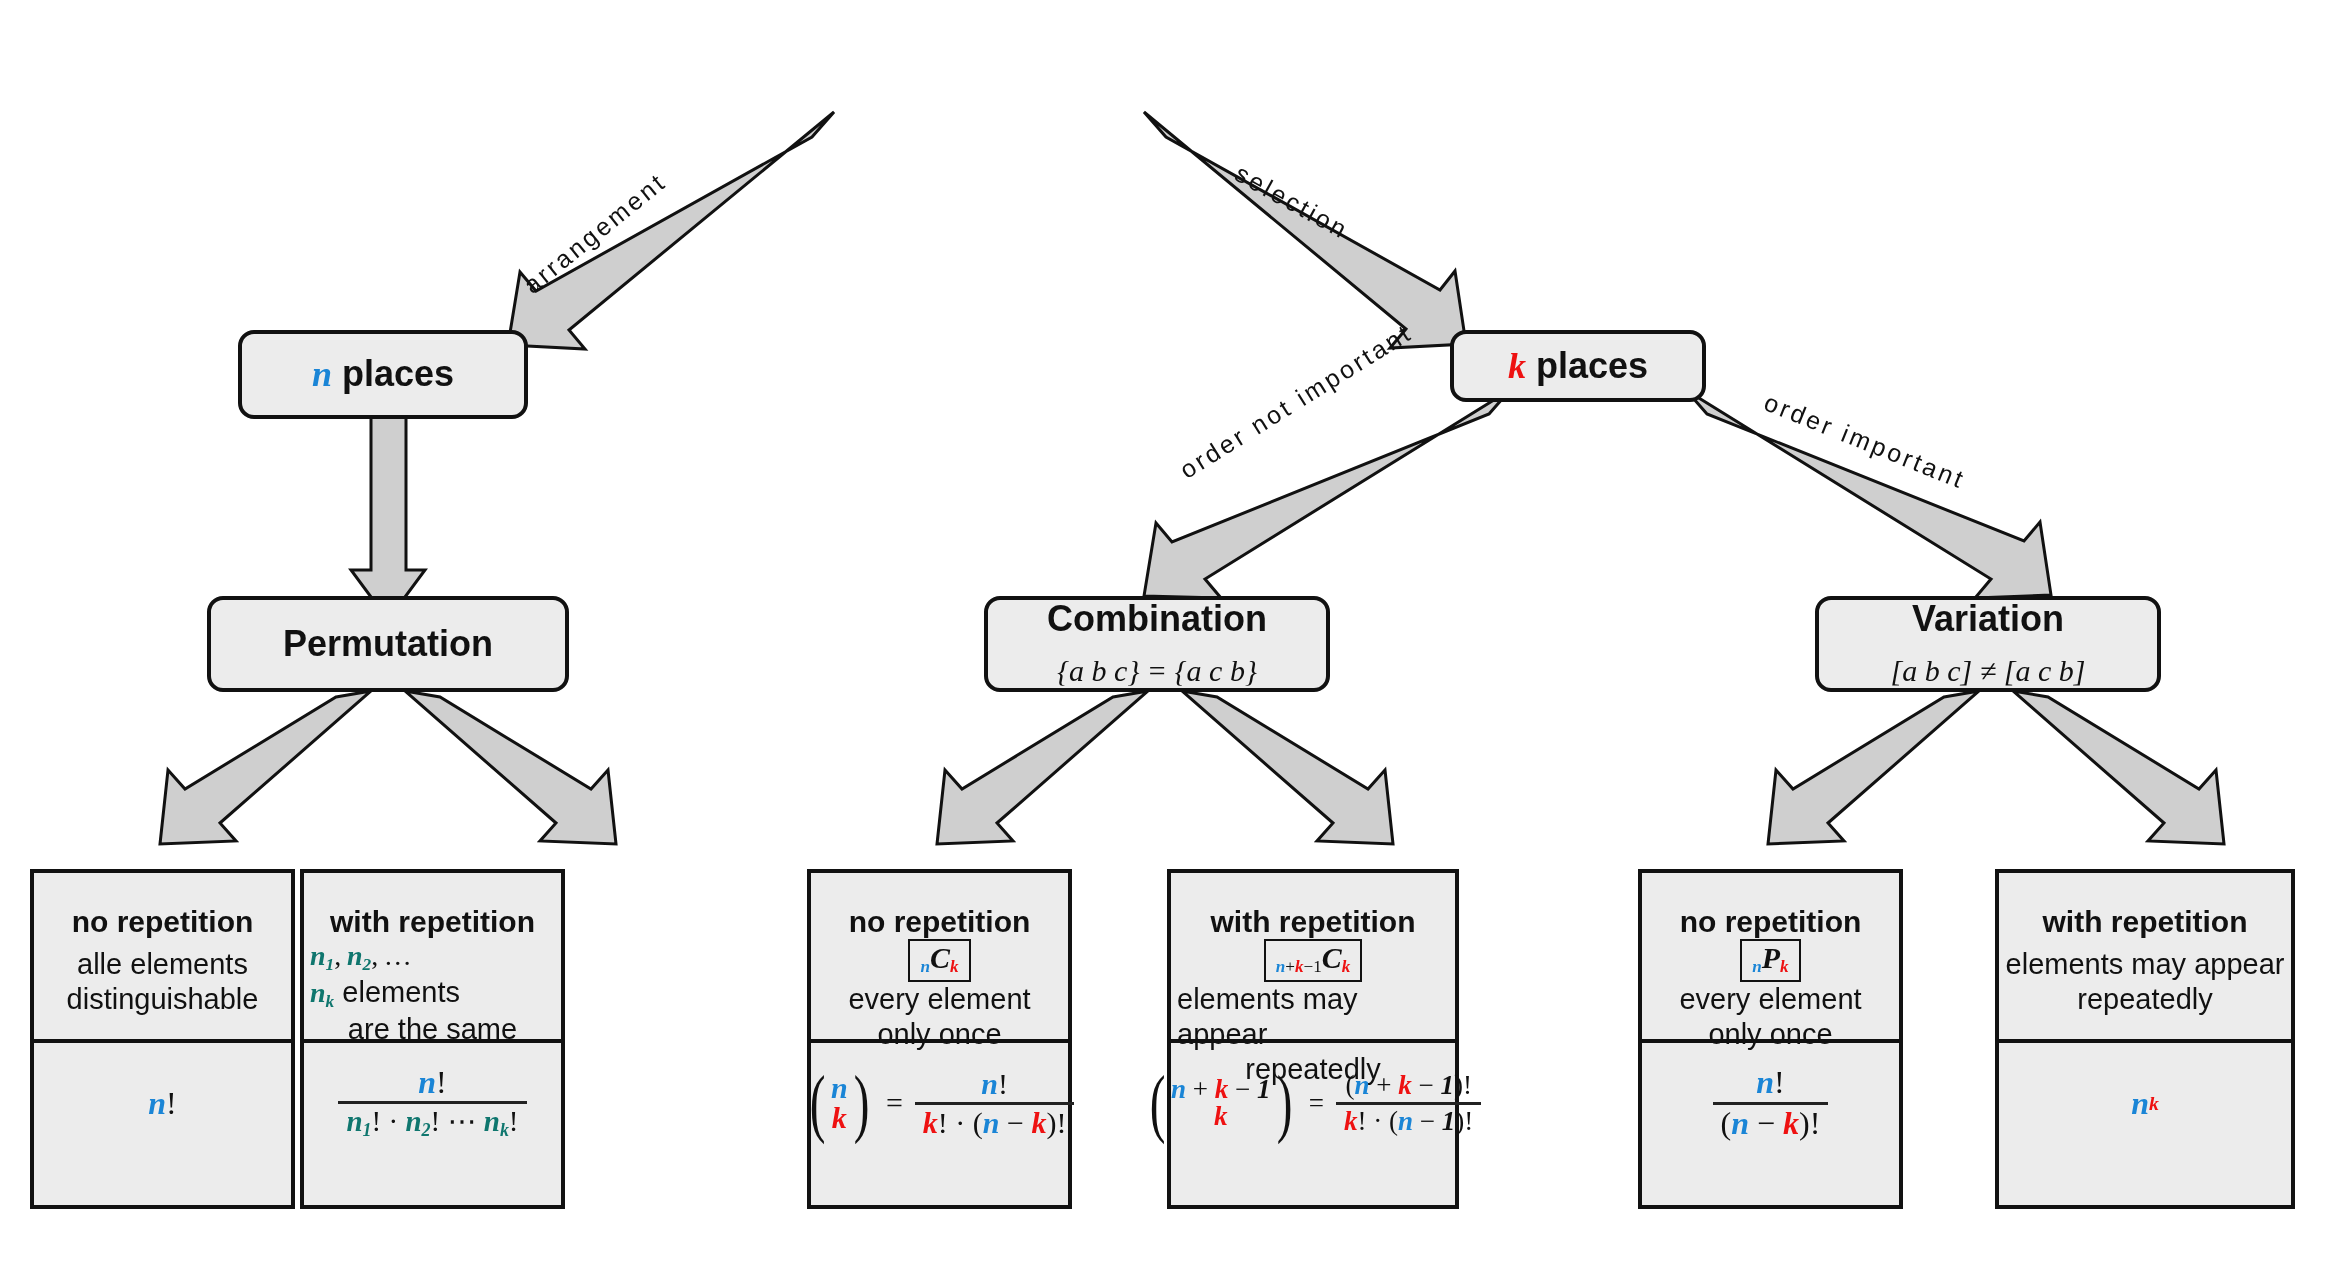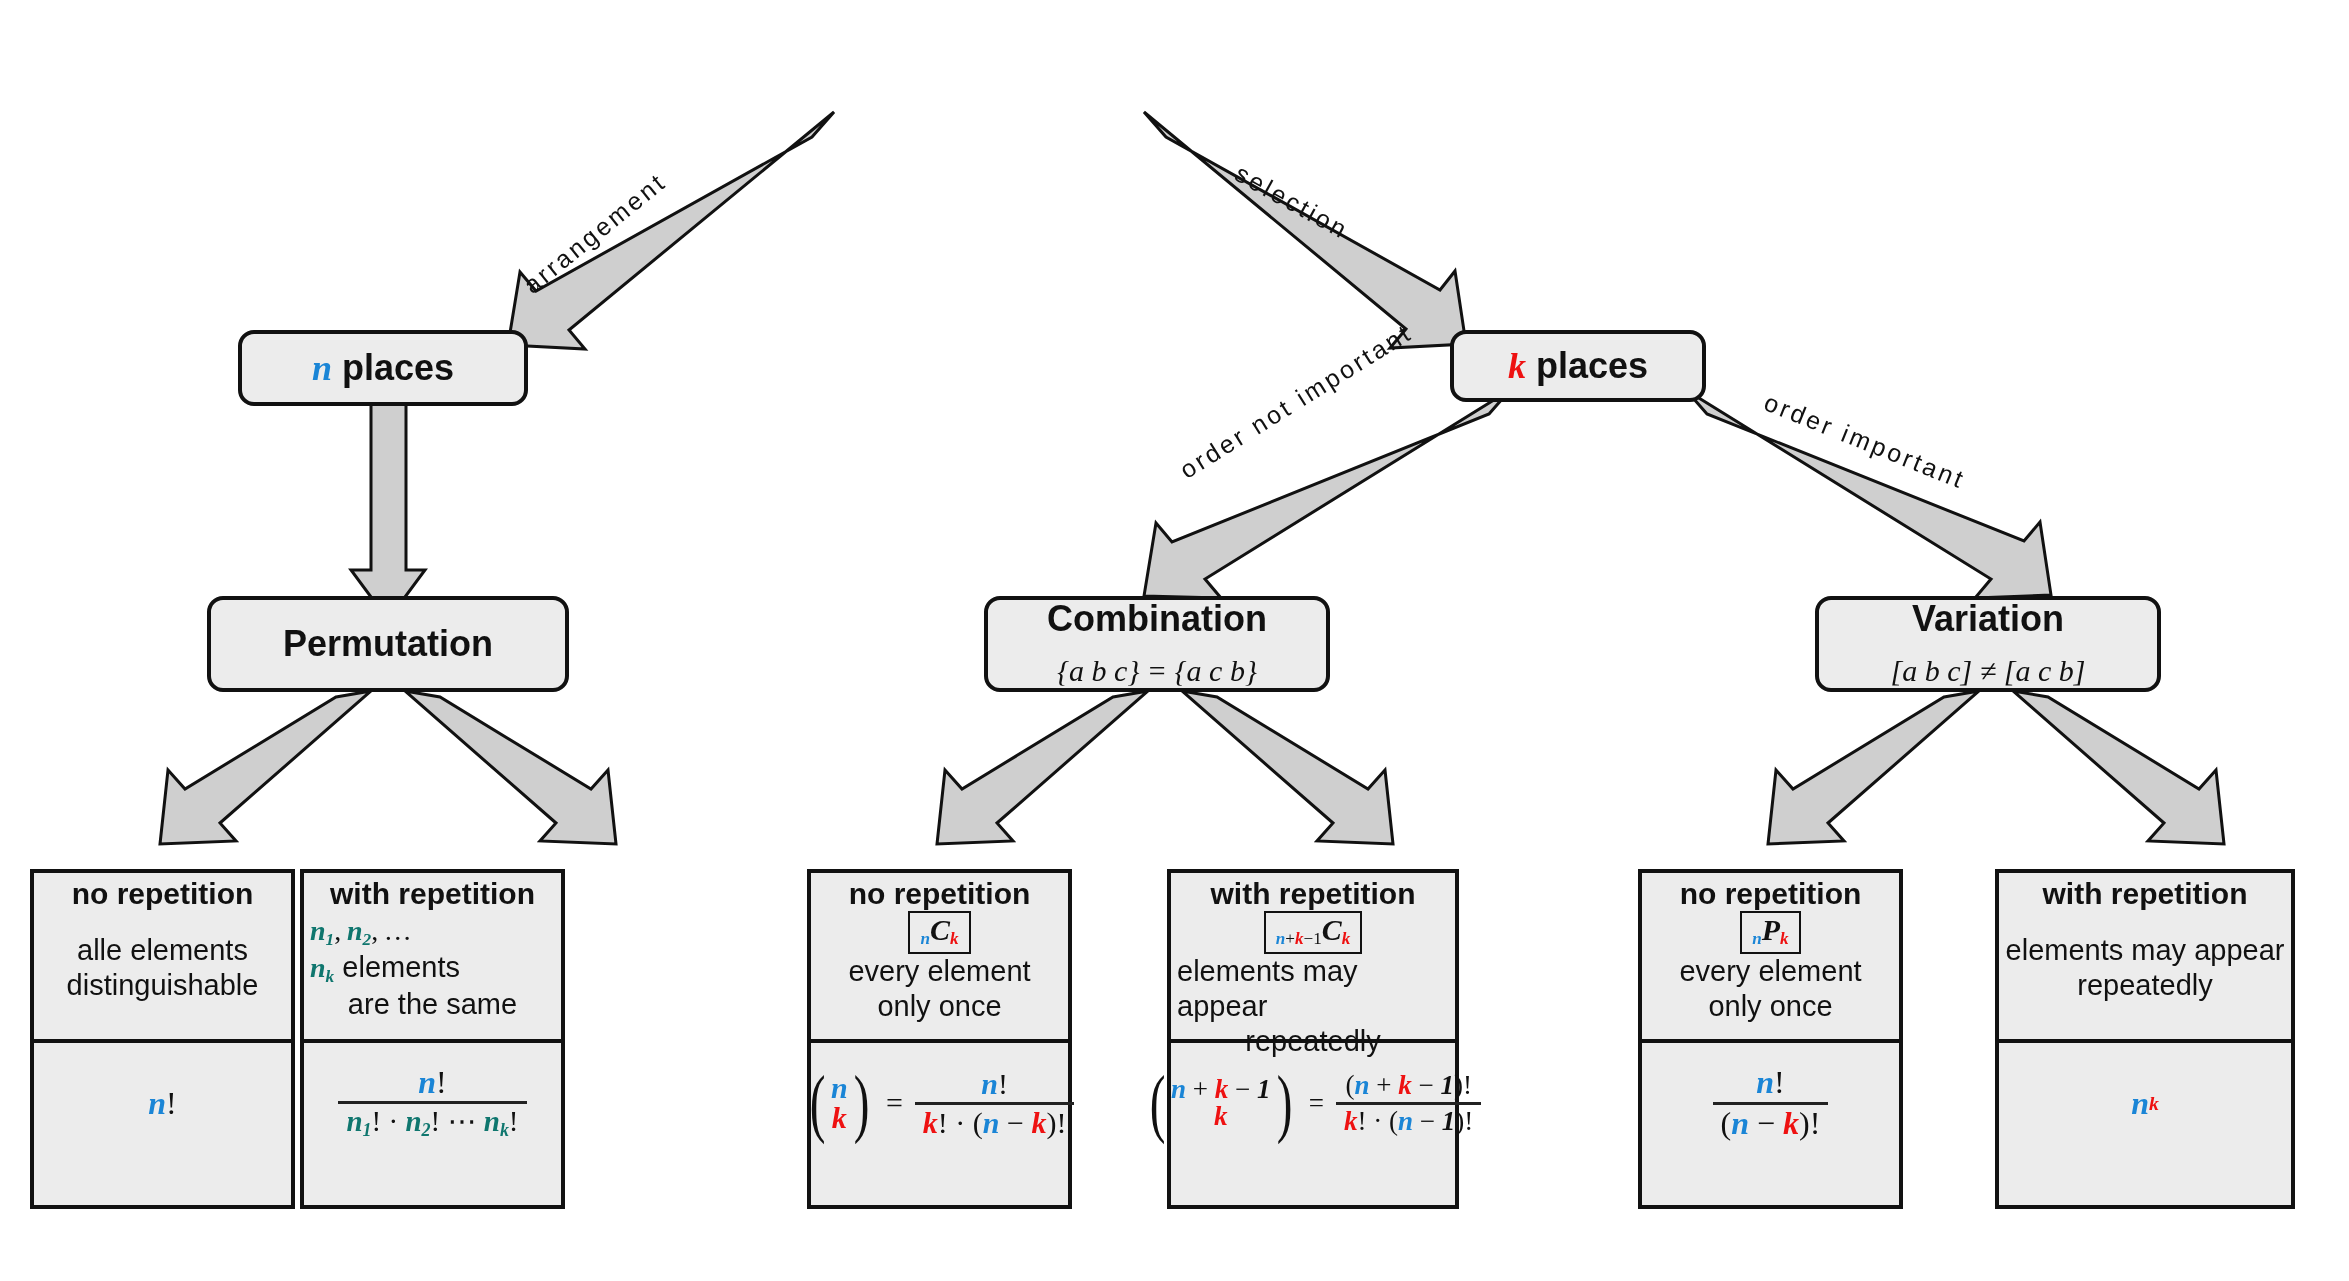--- a/index.html
+++ b/index.html
@@ -39,21 +39,21 @@
     background:#ececec;
     border:4px solid #111;
     box-sizing:border-box;
     display:flex;flex-direction:column;
     z-index:5;
   }
   .leaf .upper{
     flex:0 0 auto;height:170px;
     display:flex;flex-direction:column;
     align-items:center;justify-content:flex-start;
-    padding-top:4px;
+    padding-top:32px;
     border-bottom:4px solid #111;
     box-sizing:border-box;
   }
   .leaf .head{
     font-size:30px;font-weight:bold;color:#111;white-space:nowrap;
   }
   .leaf .notation{
     margin-top:0;
     border:2px solid #111;
     background:#ececec;
@@ -143,21 +143,21 @@
     <span>selection</span>
   </div>
   <div class="elabel" style="left:1190px;top:470px;transform:rotate(-32deg) translate(0%,-50%);">
     <span>order not important</span>
   </div>
   <div class="elabel" style="left:1760px;top:400px;transform:rotate(22deg) translate(0%,-50%);">
     <span>order important</span>
   </div>
 
 
-  <div class="node" style="left:238px;top:330px;width:290px;height:76px;">
+  <div class="node" style="left:238px;top:330px;width:290px;height:89px;">
     <div class="title">
       <span class="mi blue">n</span>
       <span>places</span>
     </div>
   </div>
 
   <div class="node" style="left:1450px;top:330px;width:256px;height:72px;">
     <div class="title">
       <span class="mi red">k</span>
       <span>places</span>

